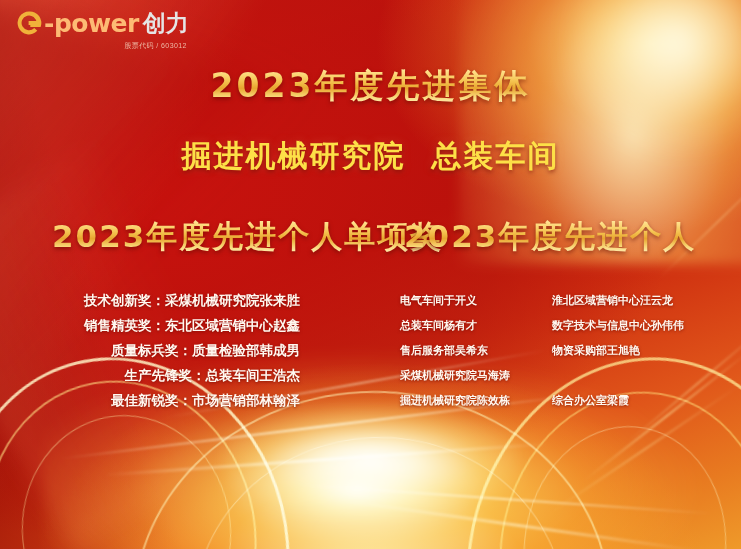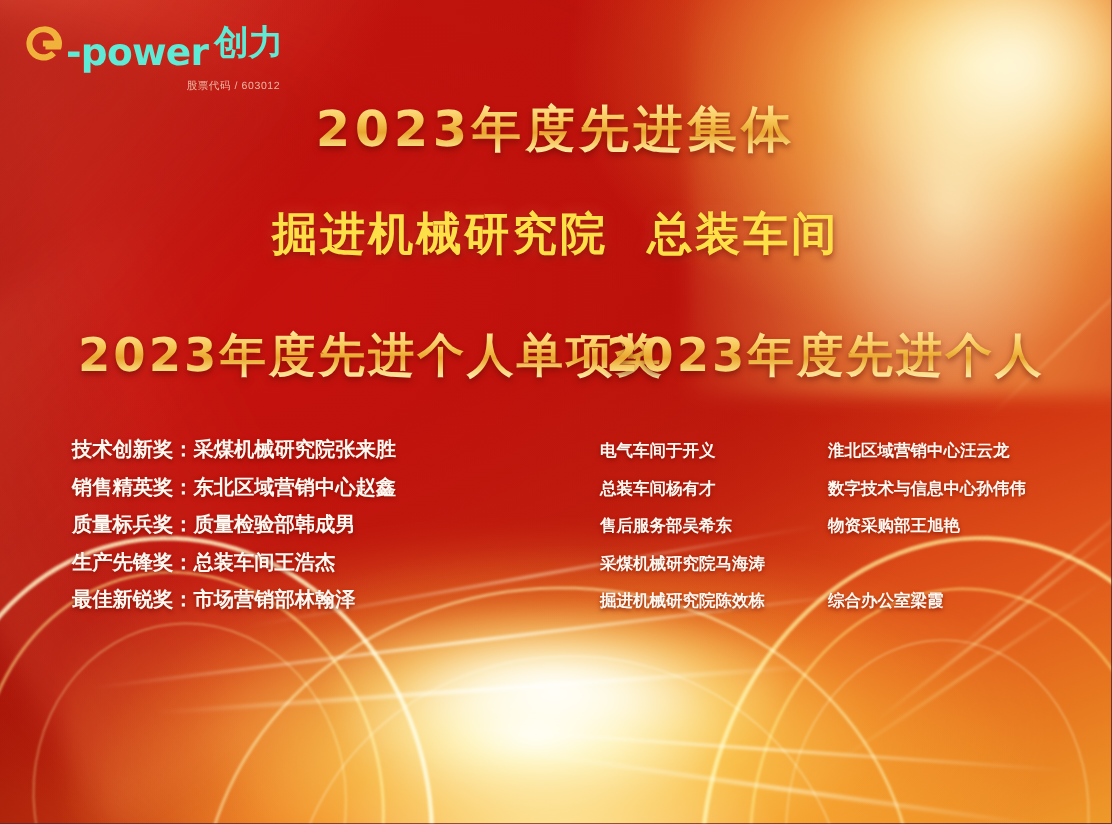--- a/index.html
+++ b/index.html
@@ -115,26 +115,25 @@
     position:absolute;left:16px;top:10px;
     display:flex;flex-direction:column;align-items:flex-start;
   }
   .logo-row{display:flex;align-items:center;gap:2px;}
   .logo-mark{
     position:relative;width:26px;height:26px;flex:0 0 auto;
   }
   .logo-mark svg{display:block;}
   .logo-word{
     font-size:25px;font-weight:bold;letter-spacing:-.5px;
-    color:#5eead4;line-height:1;
+    color:#fdba74;line-height:1;
     font-family:"DejaVu Sans","Liberation Sans",sans-serif;
-    margin-top:12px;
   }
   .logo-cn{
-    font-size:23px;font-weight:bold;color:#5eead4;line-height:1;
+    font-size:23px;font-weight:bold;color:#e5e5e5;line-height:1;
     margin-left:2px;letter-spacing:0px;
   }
   .logo-sub{
     margin-top:5px;align-self:flex-end;
     font-size:7px;color:#f3c9b4;letter-spacing:.4px;
     opacity:.9;white-space:nowrap;
     padding-right:2px;
   }
 
   
@@ -173,22 +172,22 @@
 
   .col{
     position:absolute;
     font-family:"DejaVu Serif","Liberation Serif",serif;
     font-weight:bold;
     color:#fff8f0;
     text-shadow:0 1px 3px rgba(110,12,0,.7);
   }
   .col-left{
     left:0;width:300px;top:288px;
-    text-align:left;
-    font-size:13.5px;line-height:25px;margin-left:48px;
+    text-align:right;
+    font-size:13.5px;line-height:25px;
   }
   .col-left .row{white-space:nowrap;}
 
   .col-right{
     left:400px;width:356px;top:288px;
     font-size:11px;line-height:25px;
   }
   .col-right .row{
     display:flex;white-space:nowrap;
   }

